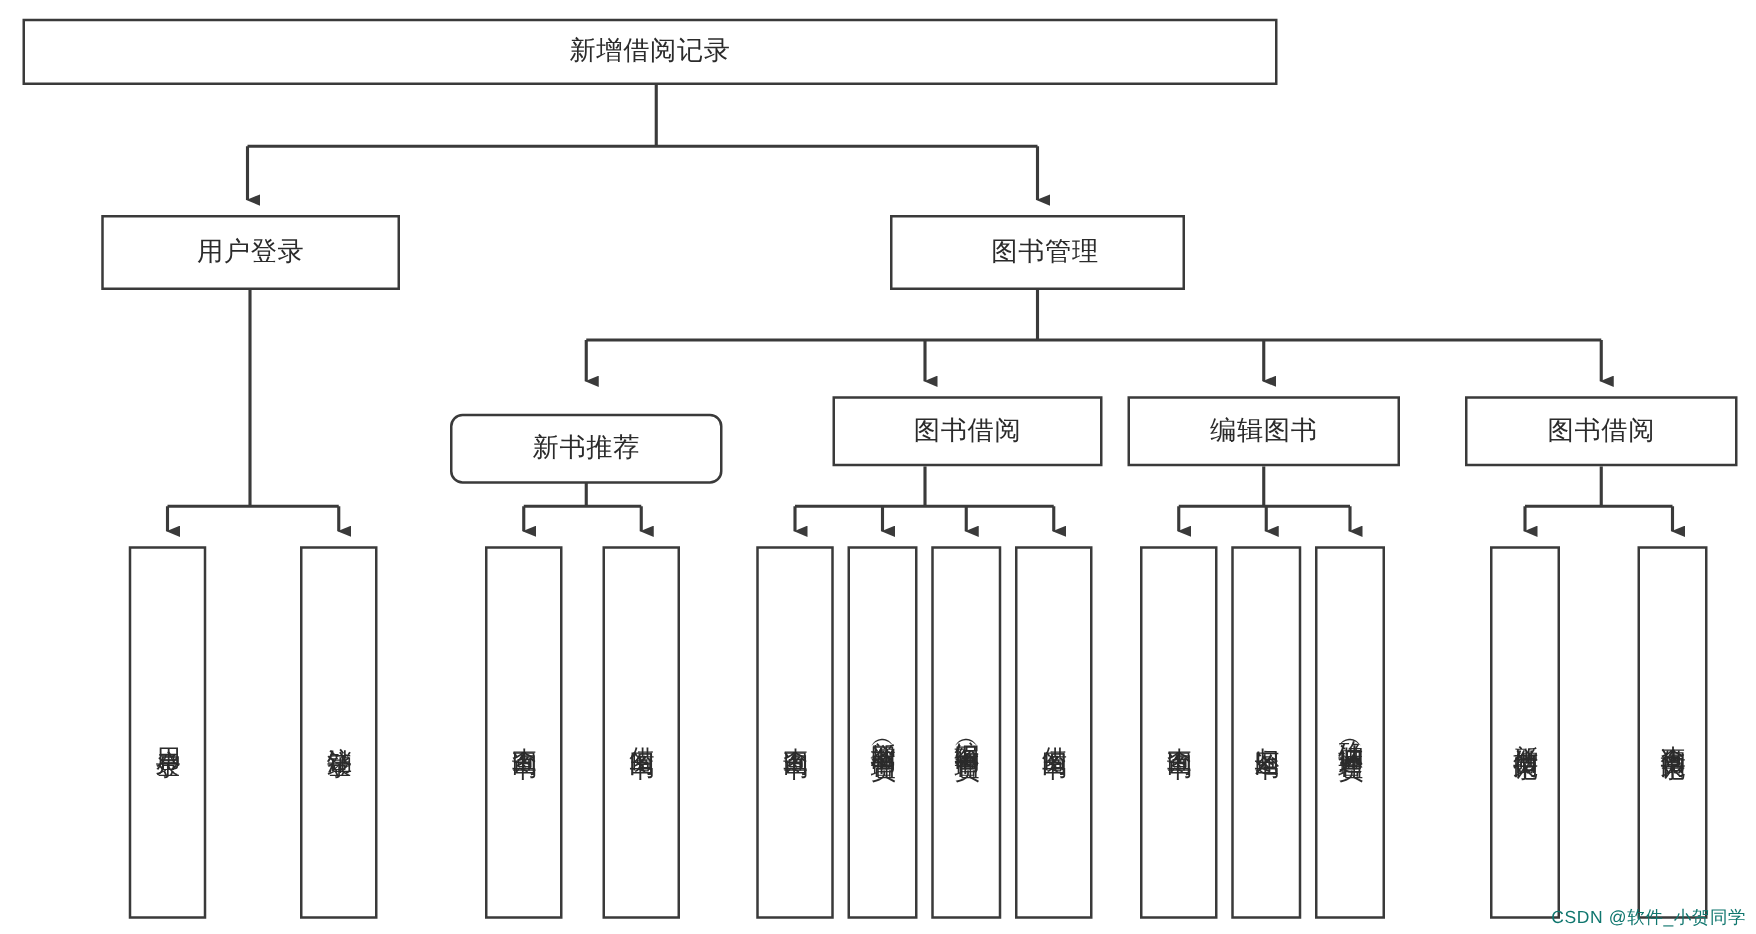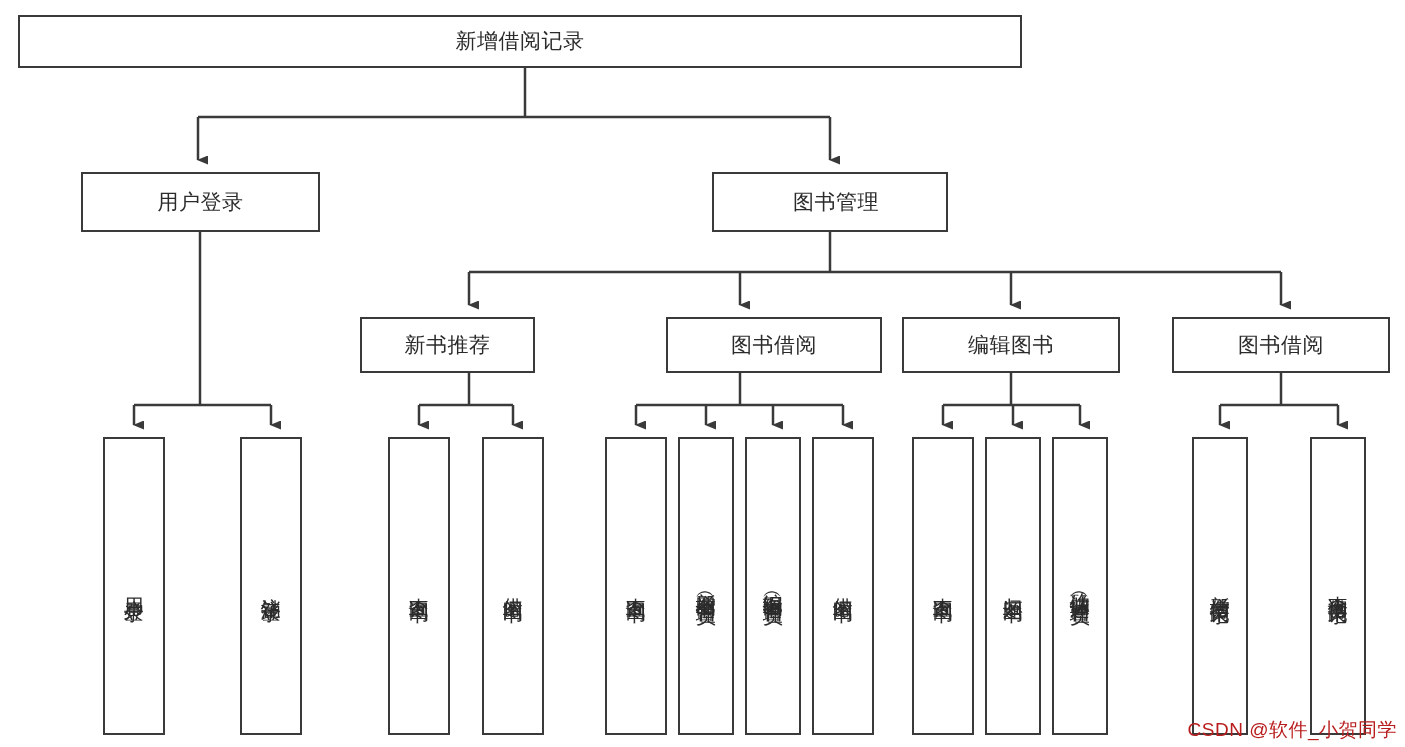--- a/index.html
+++ b/index.html
@@ -51,22 +51,22 @@
     font-size: 20px;
     line-height: 1.12;
     letter-spacing: 2px;
     white-space: normal;
     max-height: 100%;
   }
   .watermark {
     position: absolute;
     right: 8px;
     bottom: 4px;
-    font-size: 19px;
-    color: #b91c1c;
+    font-size: 14px;
+    color: #0f766e;
     letter-spacing: 0.5px;
     z-index: 5;
     white-space: nowrap;
     font-family: "Liberation Sans", "DejaVu Sans", sans-serif;
   }
 </style>
 </head>
 <body>
 
 <div id="canvas">
@@ -127,21 +127,21 @@
     <span class="node-label">新增借阅记录</span>
   </div>
 
   <div class="node" style="left:81px; top:172px; width:239px; height:60px;">
     <span class="node-label">用户登录</span>
   </div>
   <div class="node" style="left:712px; top:172px; width:236px; height:60px;padding-left:12px;">
     <span class="node-label">图书管理</span>
   </div>
 
-  <div class="node" style="left:360px; top:317px; width:175px; height:56px;">
+  <div class="node" style="left:360px; top:331px; width:218px; height:56px;border-radius:10px;">
     <span class="node-label">新书推荐</span>
   </div>
   <div class="node" style="left:632px; top:317px; width:216px; height:56px;margin-left:34px;">
     <span class="node-label">图书借阅</span>
   </div>
   <div class="node" style="left:902px; top:317px; width:218px; height:56px;">
     <span class="node-label">编辑图书</span>
   </div>
   <div class="node" style="left:1172px; top:317px; width:218px; height:56px;">
     <span class="node-label">图书借阅</span>

